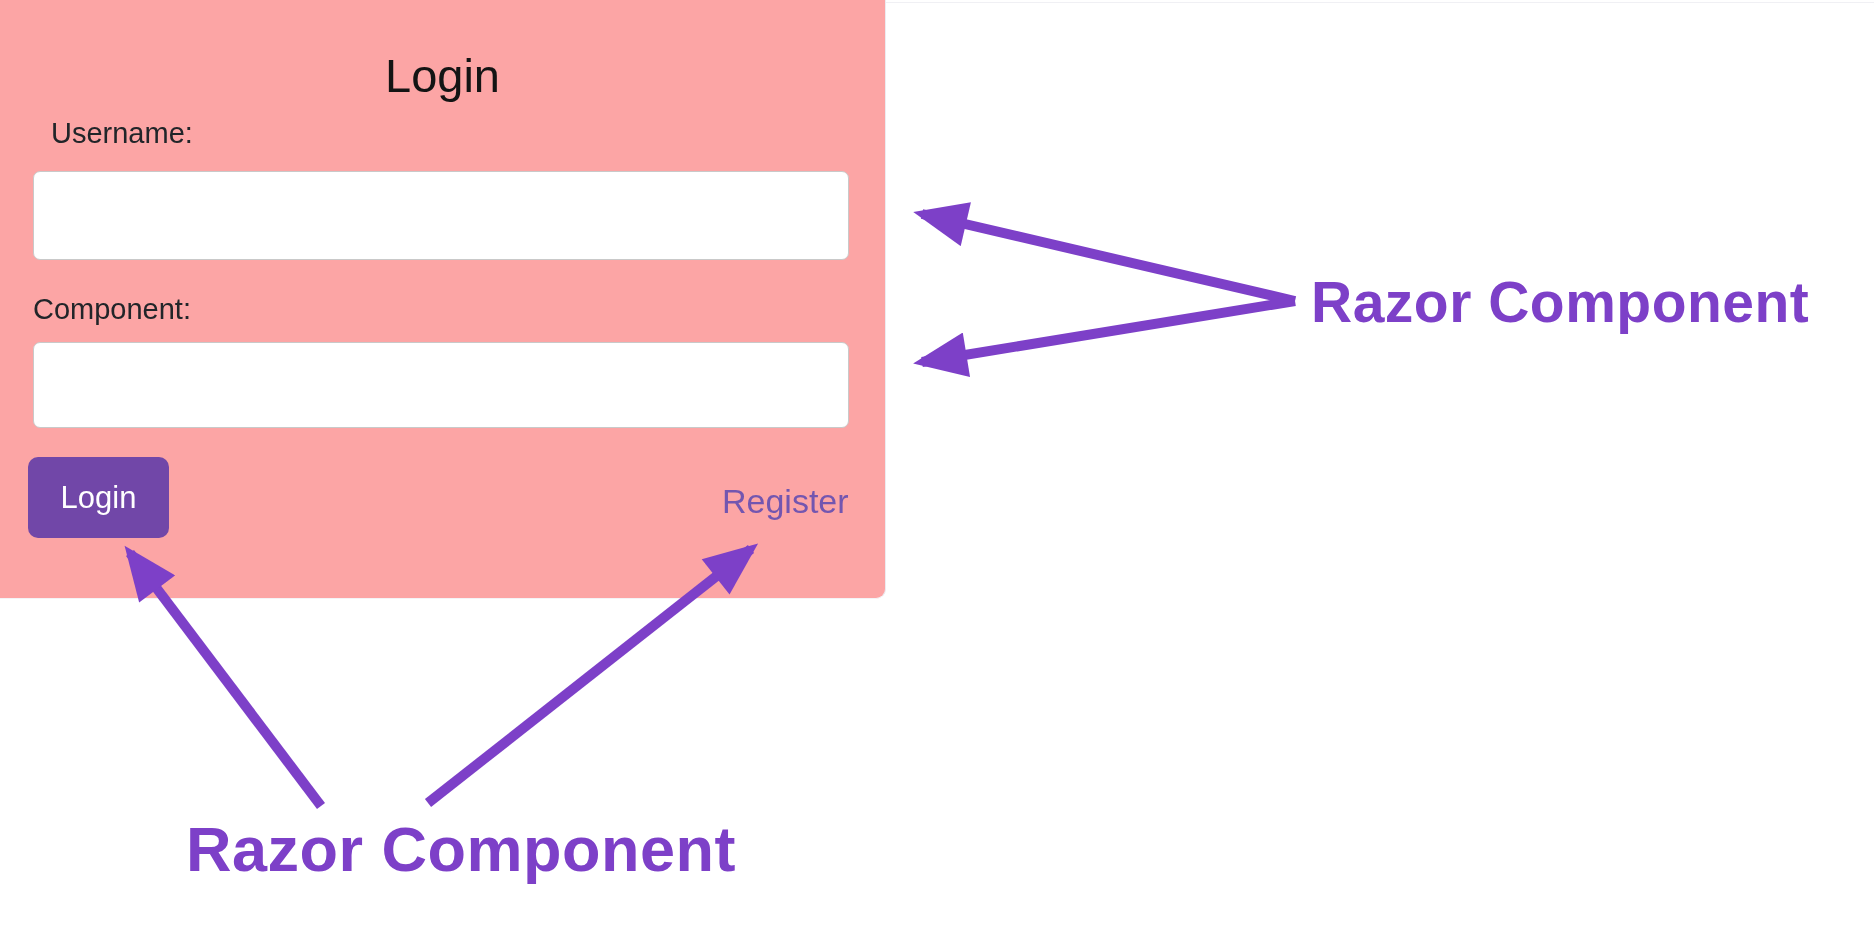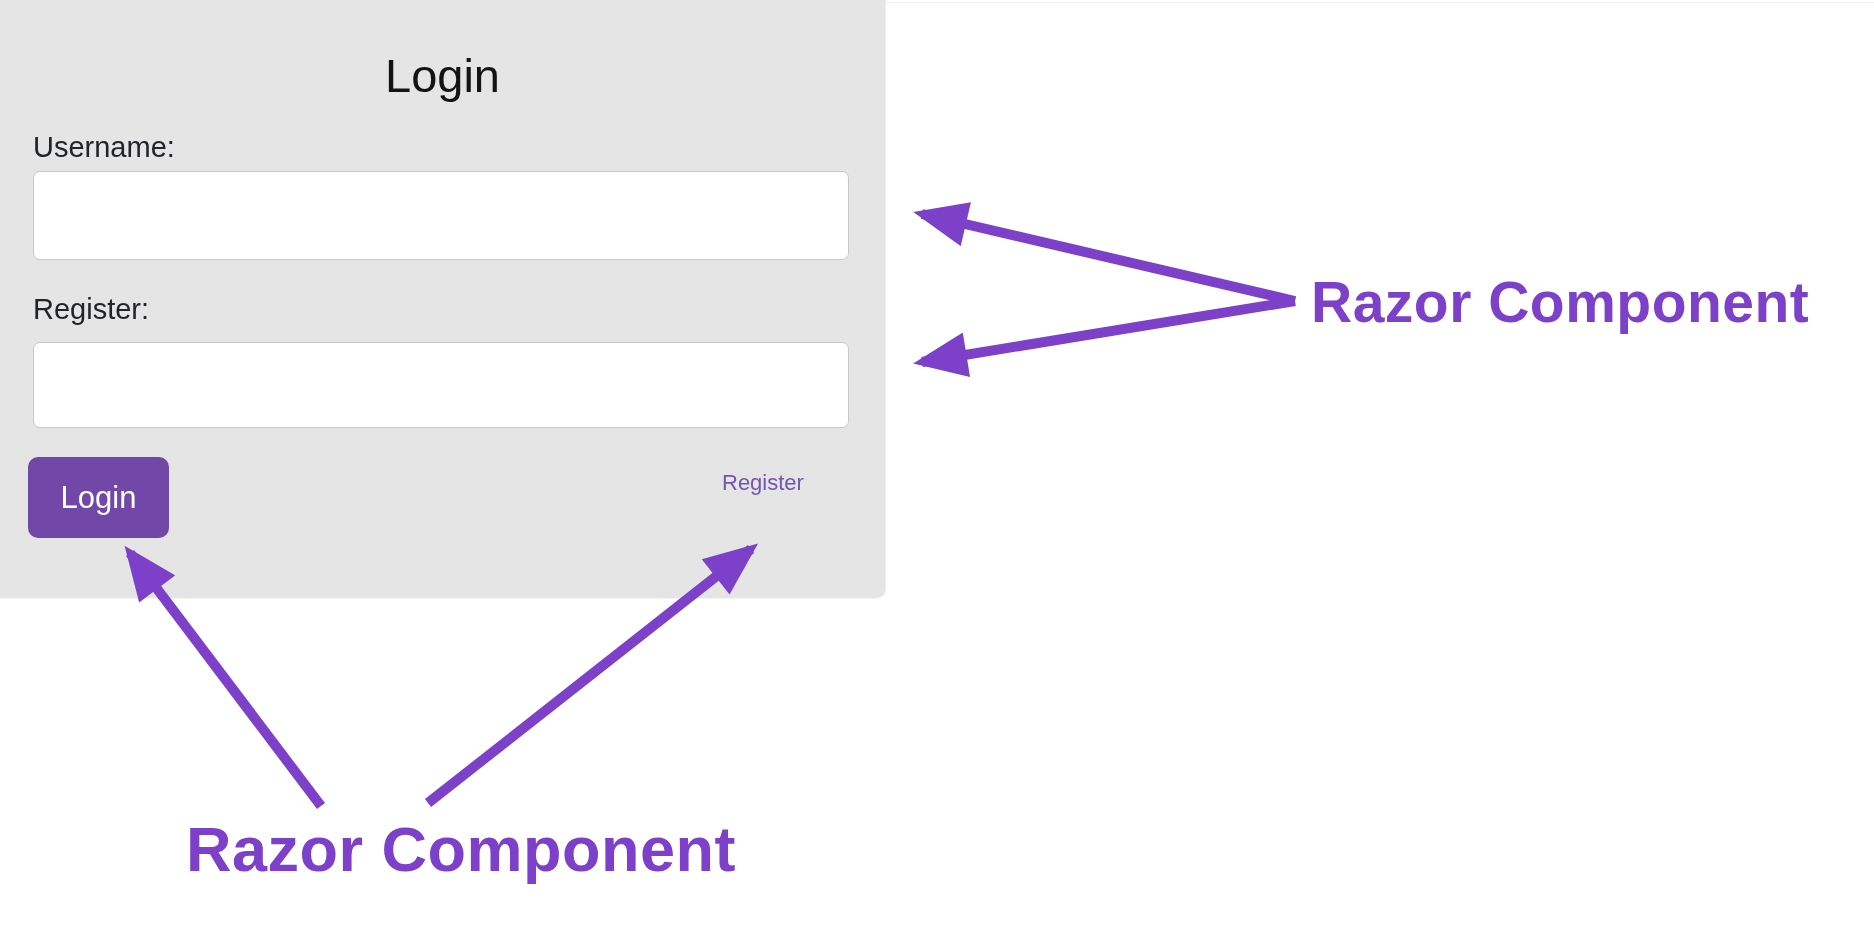--- a/index.html
+++ b/index.html
@@ -15,38 +15,38 @@
     overflow:hidden;
     font-family:"Liberation Sans","DejaVu Sans",sans-serif;
   }
   .top-hairline{
     position:absolute;top:2px;left:0;width:1874px;height:1px;
     background:#f0f0f4;
   }
   .login-card{
     position:absolute;left:0;top:0;
     width:885px;height:598px;
-    background:#e5e5e5;
+    background:#fca5a5;
     border-right:1px solid #ececf1;
     border-bottom:1px solid #f4f4f7;
     border-radius:0 0 10px 0;
   }
   .card-title{
     position:absolute;top:47px;left:0;width:100%;
     text-align:center;
     font-size:47px;line-height:1.25;
     color:#141414;
     font-weight:400;
   }
   .field-label{
     position:absolute;left:33px;
     font-size:29px;line-height:1.2;
     color:#212529;font-weight:400;
   }
-  .label-username{top:130px;}
+  .label-username{top:116px;margin-left:18px;}
   .label-password{top:292px;}
   .text-input{
     position:absolute;left:33px;
     width:816px;
     border:1px solid #c9c9c9;
     border-radius:7px;
     background:#ffffff;
     box-sizing:border-box;
     font-family:inherit;
     font-size:30px;color:#212529;
@@ -59,22 +59,22 @@
     position:absolute;left:28px;top:457px;
     width:141px;height:81px;
     background:var(--button-purple,#7147a8);
     border:none;border-radius:10px;
     color:#ffffff;
     font-family:inherit;
     font-size:31px;font-weight:400;
     cursor:pointer;
   }
   .register-link{
-    position:absolute;left:722px;top:470px;
-    font-size:22px;line-height:1.2;
+    position:absolute;left:722px;top:481px;
+    font-size:34px;line-height:1.2;
     color:var(--register-link-purple,#7356b0);
     text-decoration:none;
     cursor:pointer;
   }
   .annotation{
     position:absolute;
     color:var(--annotation-purple,#7d40c8);
     font-weight:700;
     letter-spacing:0.5px;
     white-space:nowrap;
@@ -100,21 +100,21 @@
 <div class="canvas">
 
   <div class="top-hairline"></div>
 
   <div class="login-card">
     <div class="card-title">Login</div>
 
     <label class="field-label label-username">Username:</label>
     <input class="text-input input-username" type="text" value="" style="">
 
-    <label class="field-label label-password">Register:</label>
+    <label class="field-label label-password">Component:</label>
     <input class="text-input input-password" type="password" value="" style="">
 
     <button class="login-btn">Login</button>
 
     <a class="register-link" href="#">Register</a>
   </div>
 
   <div class="annotation annotation-right">Razor Component</div>
 
   <div class="annotation annotation-bottom">Razor Component</div>

